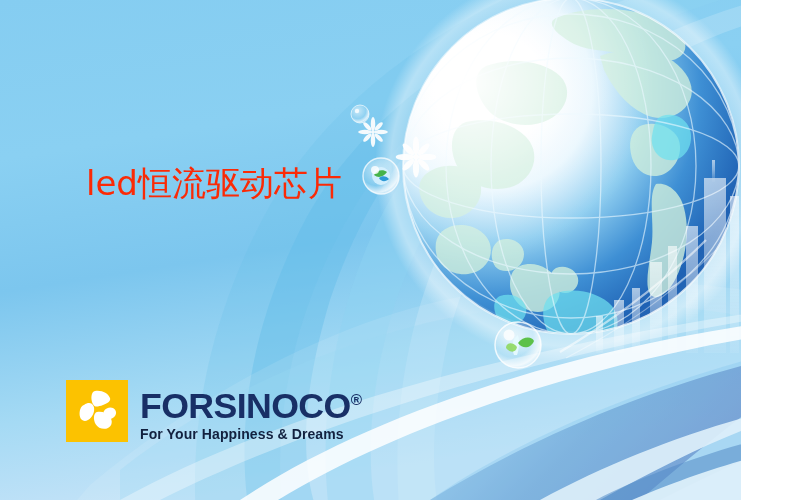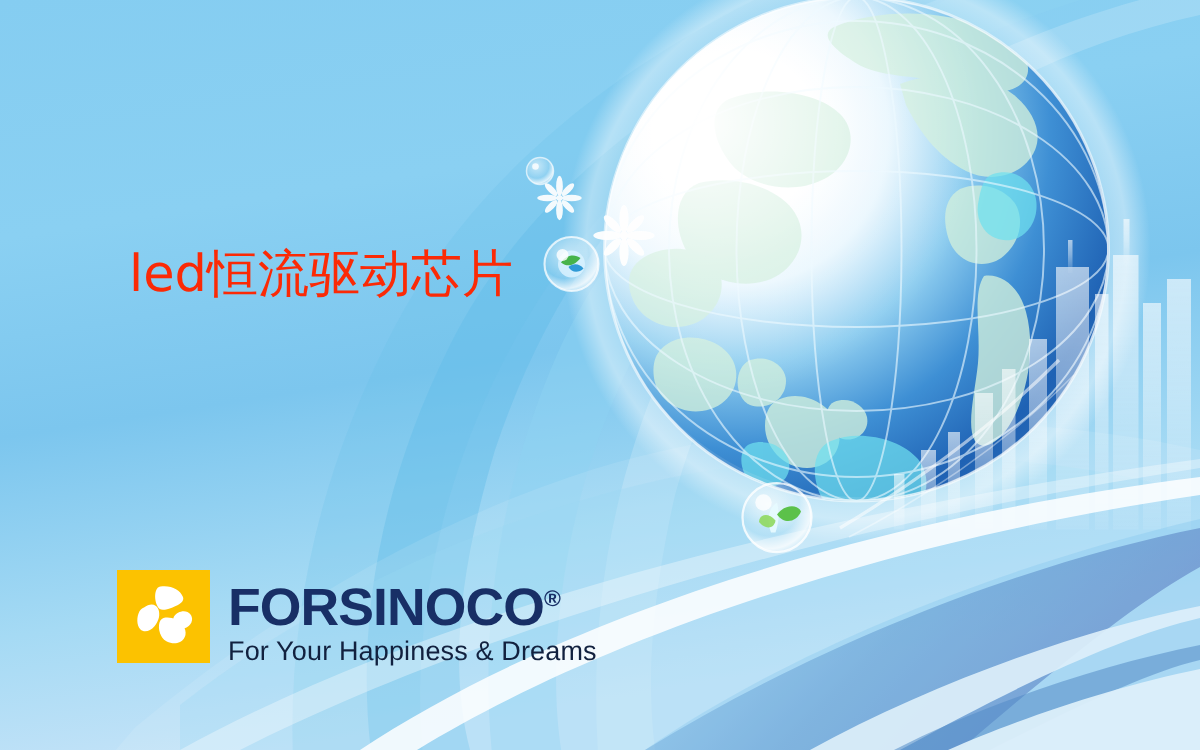--- a/index.html
+++ b/index.html
@@ -2,21 +2,21 @@
 <html><head>
 <meta charset="utf-8">
 <style>
   html, body {
     margin: 0;
     padding: 0;
     background: #ffffff;
   }
   #stage {
     position: relative;
-    width: 800px;
+    width: 741px;
     height: 500px;
     overflow: hidden;
     font-family: "Liberation Sans", sans-serif;
     background: linear-gradient(175deg, #86cdf0 0%, #8ed0f2 22%, #79c3ec 48%, #9ed8f3 72%, #c2e1f7 100%);
   }
   #bgsvg {
     position: absolute;
     inset: 0;
     width: 800px;
     height: 500px;
@@ -34,21 +34,21 @@
     letter-spacing: 0px;
     white-space: nowrap;
     font-family: "DejaVu Sans", "Liberation Sans", sans-serif;
   }
   .headline .l1 { display: block; }
   .headline .l2 { display: block; padding-left: 14px; margin-top: 12px; }
 
   
   .logo {
     position: absolute;
-    left: 78px;
+    left: 66px;
     top: 380px;
     display: flex;
     align-items: flex-start;
     justify-content: space-between;
   }
   .logo-mark {
     width: 62px;
     height: 62px;
     background: #fcc200;
     position: relative;
@@ -71,25 +71,26 @@
     position: relative;
   }
   .logo-word sup {
     font-size: 15px;
     top: -0.85em;
     font-weight: bold;
   }
   .logo-tag {
     display: block;
     color: #12213f;
-    font-size: 18px;
+    font-size: 14px;
     line-height: 18px;
     letter-spacing: 0.1px;
     margin-top: 1px;
     font-family: "Liberation Sans", sans-serif;
+    font-weight: bold;
   }
 </style>
 </head>
 <body>
 
 <div id="stage">
 
   <svg id="bgsvg" viewBox="0 0 800 500" aria-hidden="true">
     <defs>
       <linearGradient id="bgGrad" x1="0" y1="0" x2="0.25" y2="1">

